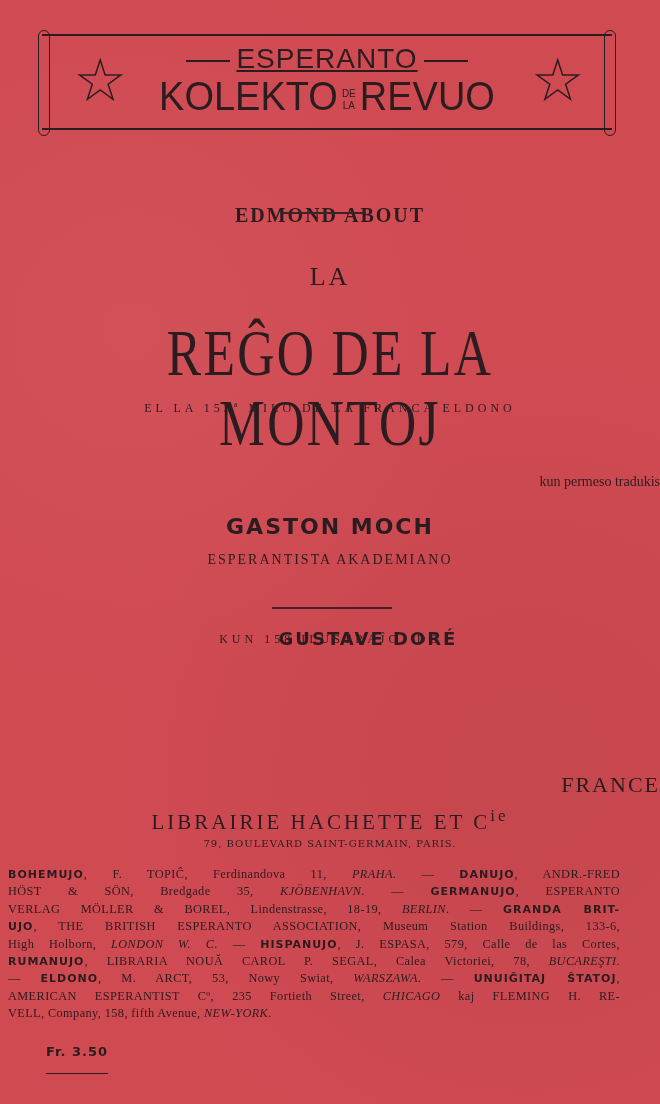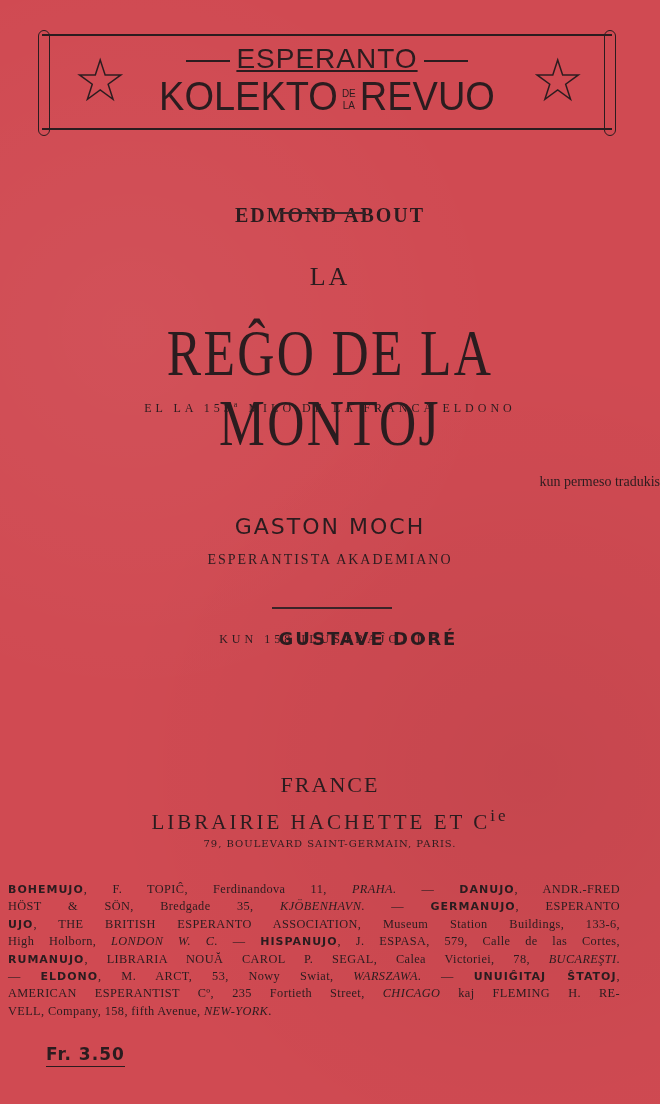--- a/index.html
+++ b/index.html
@@ -47,45 +47,45 @@
   .author { top: 164px; font-size: 20px; font-weight: bold; letter-spacing: 2px; margin-top: 40px; }
   .divider { position: absolute; height: 1.5px; background: #3a2428; }
   .la { top: 262px; font-size: 26px; letter-spacing: 3px; }
   .title {
     top: 318px; font-size: 66px; letter-spacing: 3px; line-height: 70px;
     transform: scaleX(0.78); transform-origin: center;
   }
   .edition { top: 400px; font-size: 12px; letter-spacing: 4px; }
   .edition sup { font-size: 8px; }
   .permission { top: 474px; font-size: 14px; text-align: right; }
-  .translator { top: 514px; font-size: 22px; font-weight: normal; letter-spacing: 2px;
+  .translator { top: 514px; font-size: 22px; font-weight: bold; letter-spacing: 2px;
     font-family: "DejaVu Sans", sans-serif; }
   .academy { top: 552px; font-size: 14px; letter-spacing: 2px; font-family: Liberation Serif, serif; }
   .ill-line { top: 632px; font-size: 12px; letter-spacing: 4px; }
   .illustrator { top: 628px; font-size: 18px; font-weight: bold; letter-spacing: 2px;
     font-family: "DejaVu Sans", sans-serif; padding-left: 38px; }
 
-  .country { top: 772px; font-size: 22px; letter-spacing: 2px; }
+  .country { top: 772px; font-size: 22px; letter-spacing: 2px; text-align: right; }
   .publisher { top: 806px; font-size: 21px; letter-spacing: 3px; }
   .publisher sup { font-size: 17px; }
   .address { top: 838px; font-size: 10px; letter-spacing: 1px; font-family: "DejaVu Serif", serif; }
 
   .agents {
     position: absolute; left: 8px; top: 866px; width: 612px;
-    font-size: 12.3px; line-height: 17.4px; text-align: justify; letter-spacing: 0.4px; margin-top: 15px;
+    font-size: 12.3px; line-height: 17.4px; text-align: justify; letter-spacing: 0.4px;
   }
   .agents .row { display: block; white-space: nowrap; text-align: justify; text-align-last: justify; }
   .agents .last { text-align-last: left; }
   .agents b { font-family: "DejaVu Sans", sans-serif; font-weight: bold; letter-spacing: 1px; font-size: 11px; }
   .agents i { font-style: italic; }
 
   .price {
-    position: absolute; left: 46px; top: 1044px; font-size: 17px; font-weight: bold;
+    position: absolute; left: 46px; top: 1044px; font-size: 13px; font-weight: bold;
     font-family: "DejaVu Sans", sans-serif; letter-spacing: 1px;
-    border-bottom: 1.5px solid #2b1c1f; padding-bottom: 2px;
+    border-bottom: 1.5px solid #2b1c1f; padding-bottom: 14px;
   }
 </style>
 </head>
 <body>
 
 <div class="banner">
   <div class="scroll-l"></div>
   <div class="scroll-r"></div>
   <span class="star left ink">★</span>
   <span class="star right ink">★</span>
@@ -114,20 +114,21 @@
 <div class="abs ill-line ink">KUN 158 ILUSTRAĴOJ DE</div>
 <div class="abs illustrator ink">GUSTAVE DORÉ</div>
 
 <div class="abs country ink">FRANCE</div>
 <div class="abs publisher ink"><span>LIBRAIRIE HACHETTE ET C</span><sup>ie</sup></div>
 <div class="abs address ink">79, BOULEVARD SAINT-GERMAIN, PARIS.</div>
 
 <div class="agents ink">
   <span class="row"><b>BOHEMUJO</b><span>, F. TOPIĈ, Ferdinandova 11, </span><i>PRAHA</i><span>. — </span><b>DANUJO</b><span>, ANDR.-FRED</span></span>
   <span class="row"><span>HÖST &amp; SÖN, Bredgade 35, </span><i>KJÖBENHAVN</i><span>. — </span><b>GERMANUJO</b><span>, ESPERANTO</span></span>
+  <span class="row"><span>VERLAG MÖLLER &amp; BOREL, Lindenstrasse, 18-19, </span><i>BERLIN</i><span>. — </span><b>GRANDA BRIT-</b></span>
   <span class="row"><b>UJO</b><span>, THE BRITISH ESPERANTO ASSOCIATION, Museum Station Buildings, 133-6,</span></span>
   <span class="row"><span>High Holborn, </span><i>LONDON W. C.</i><span> — </span><b>HISPANUJO</b><span>, J. ESPASA, 579, Calle de las Cortes,</span></span>
   <span class="row"><b>RUMANUJO</b><span>, LIBRARIA NOUĂ CAROL P. SEGAL, Calea Victoriei, 78, </span><i>BUCAREŞTI</i><span>.</span></span>
   <span class="row"><span>— </span><b>ELDONO</b><span>, M. ARCT, 53, Nowy Swiat, </span><i>WARSZAWA</i><span>. — </span><b>UNUIĜITAJ ŜTATOJ</b><span>,</span></span>
   <span class="row"><span>AMERICAN ESPERANTIST Cº, 235 Fortieth Street, </span><i>CHICAGO</i><span> kaj FLEMING H. RE-</span></span>
   <span class="row last"><span>VELL, Company, 158, fifth Avenue, </span><i>NEW-YORK</i><span>.</span></span>
 </div>
 
 <div class="price ink">Fr. 3.50</div>
 

